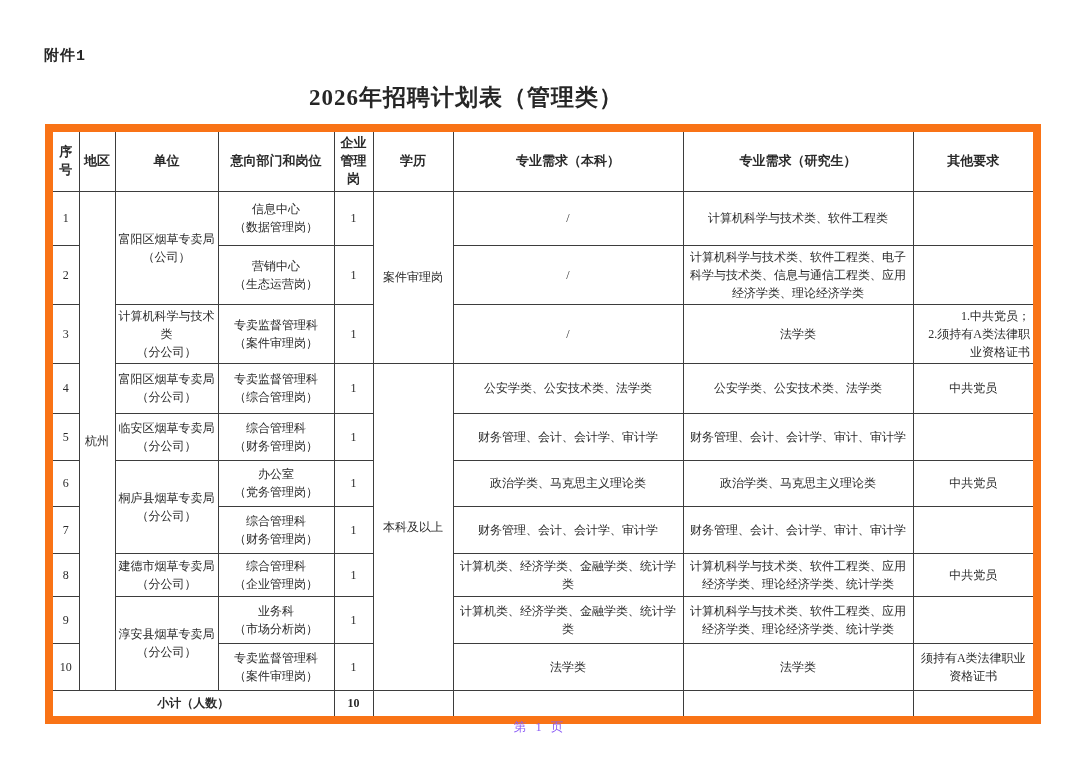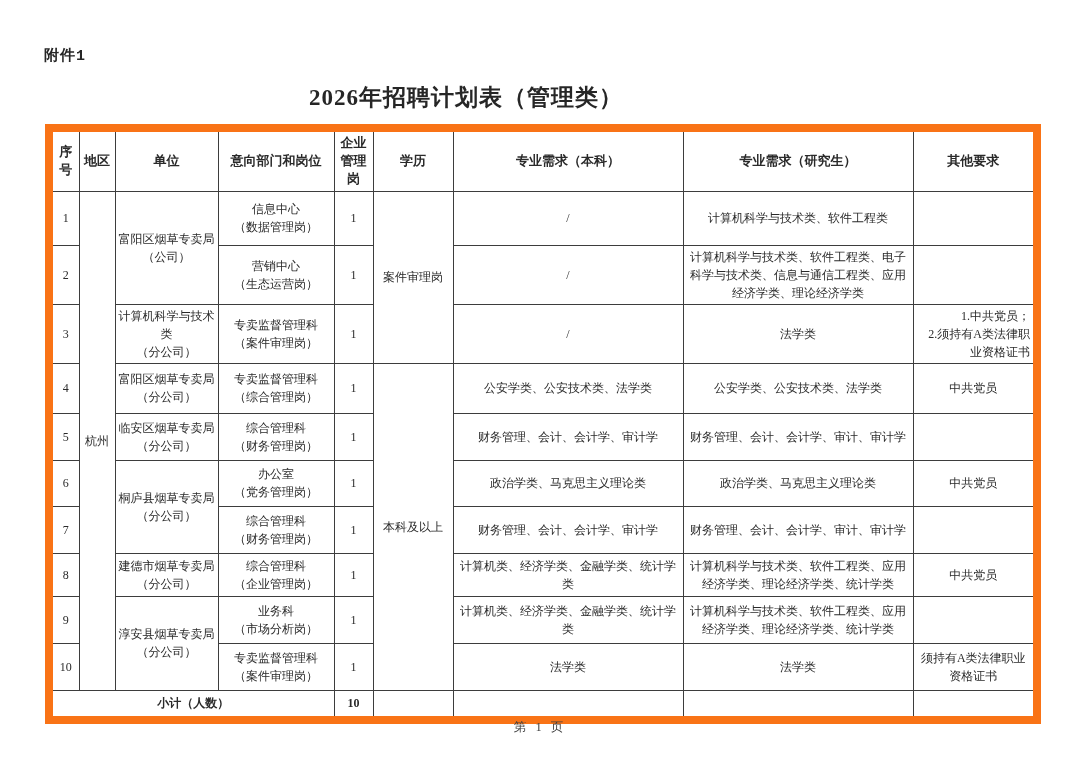--- a/index.html
+++ b/index.html
@@ -31,21 +31,21 @@
     font-size:12px;line-height:1.5;
     white-space:pre-line;
     overflow:hidden;
     color:#2a2a2a;
   }
   .plan th{font-weight:bold;font-size:13px;line-height:1.4;padding:2px 2px;}
   .plan td.left{text-align:right;}
   .plan td.bold{font-weight:bold;}
   .page-footer{
     position:absolute;left:0;top:719px;width:1080px;
-    text-align:center;font-size:12.5px;color:#404040;
+    text-align:center;font-size:12.5px;color:#8b5cf6;
     letter-spacing:3px;
   }
 </style>
 </head>
 <body>
 
 <div class="attachment">附件1</div>
 <div class="doc-title">2026年招聘计划表（管理类）</div>
 
 <table class="plan">

